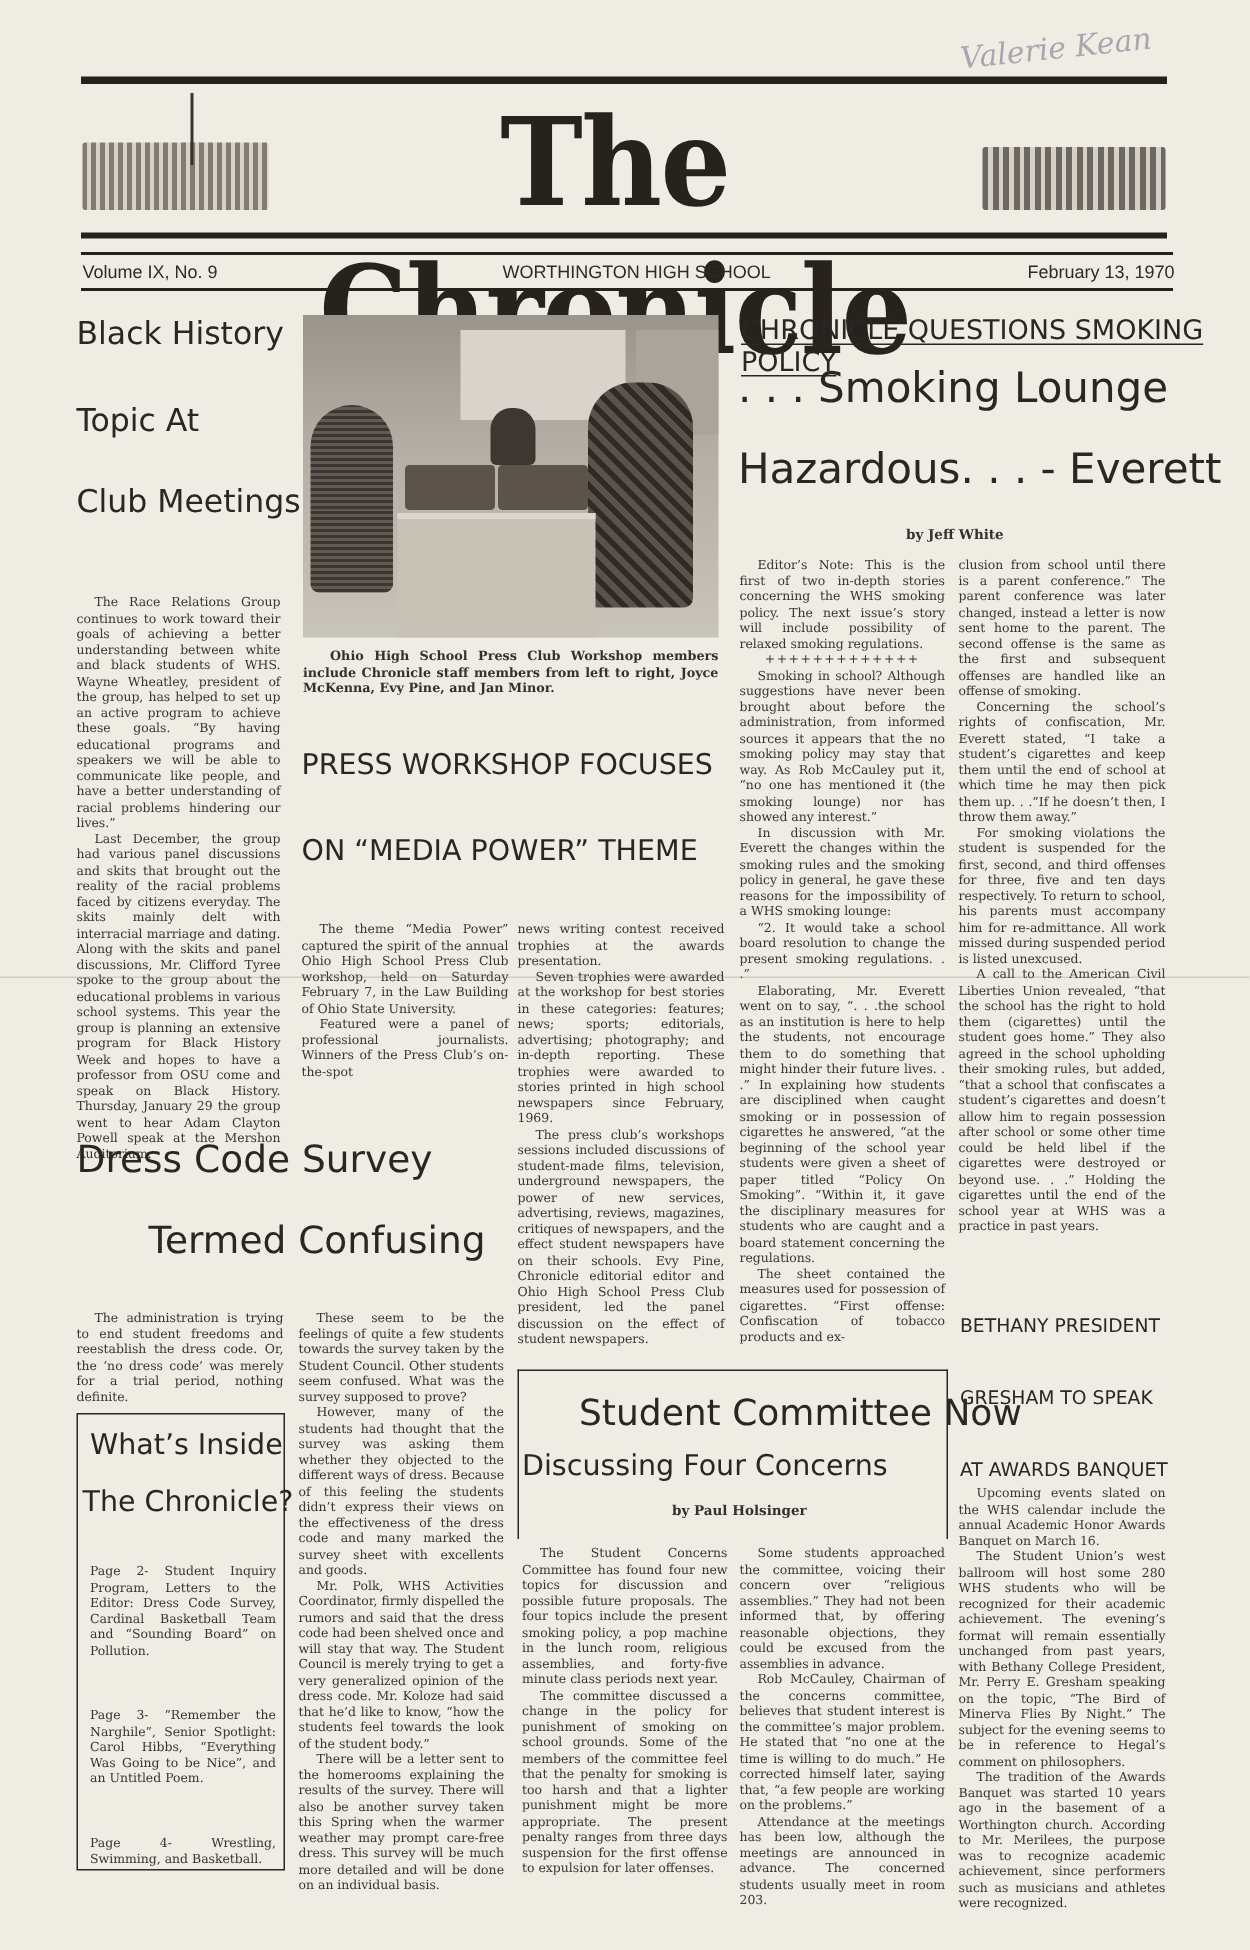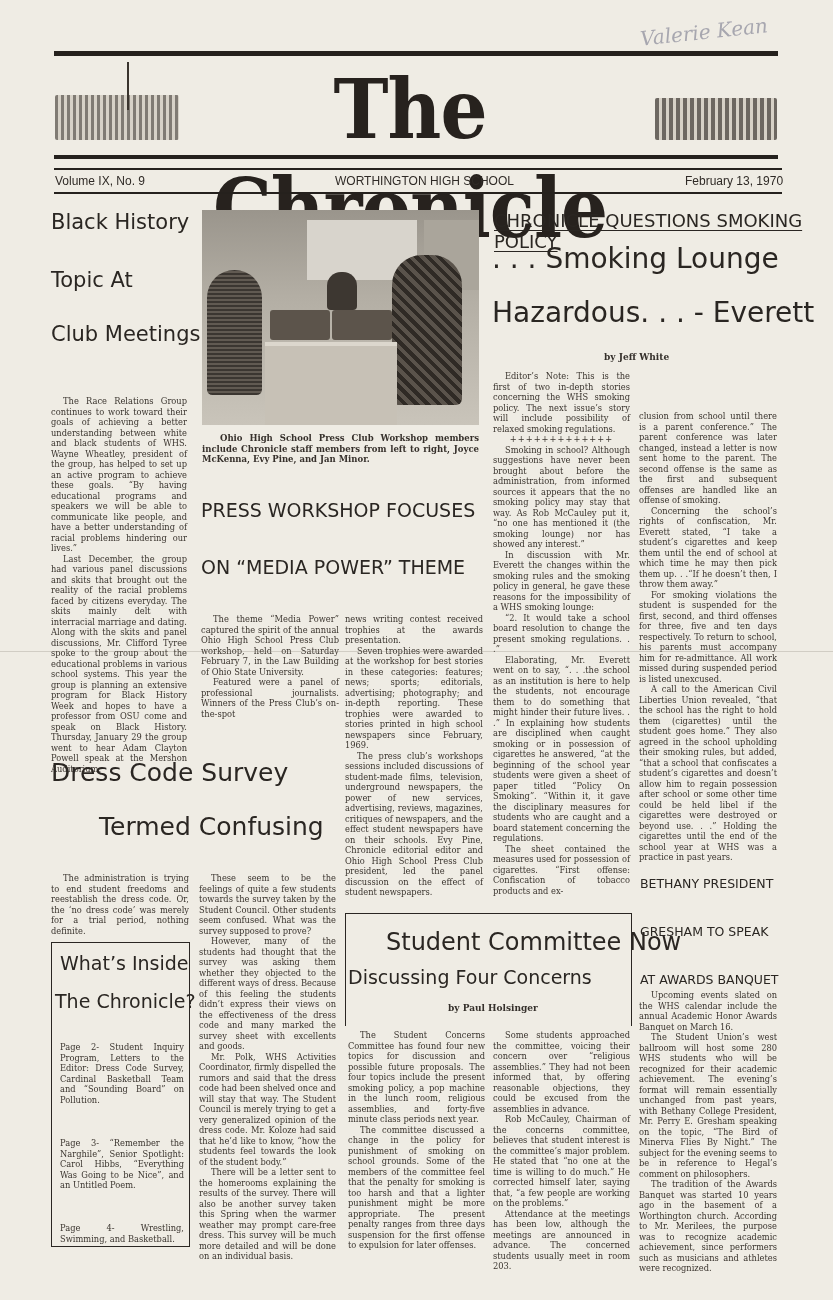--- a/index.html
+++ b/index.html
@@ -95,21 +95,21 @@
 <div class="body-col" style="left:493px;top:371px;width:137px;">
   <p>Editor’s Note: This is the first of two in-depth stories concerning the WHS smoking policy. The next issue’s story will include possibility of relaxed smoking regulations.</p>
   <p class="stars">+++++++++++++</p>
   <p>Smoking in school? Although suggestions have never been brought about before the administration, from informed sources it appears that the no smoking policy may stay that way. As Rob McCauley put it, “no one has mentioned it (the smoking lounge) nor has showed any interest.”</p>
   <p>In discussion with Mr. Everett the changes within the smoking rules and the smoking policy in general, he gave these reasons for the impossibility of a WHS smoking lounge:</p>
   <p>“2. It would take a school board resolution to change the present smoking regulations. . .”</p>
   <p>Elaborating, Mr. Everett went on to say, “. . .the school as an institution is here to help the students, not encourage them to do something that might hinder their future lives. . .” In explaining how students are disciplined when caught smoking or in possession of cigarettes he answered, “at the beginning of the school year students were given a sheet of paper titled “Policy On Smoking”. “Within it, it gave the disciplinary measures for students who are caught and a board statement concerning the regulations.</p>
   <p>The sheet contained the measures used for possession of cigarettes. “First offense: Confiscation of tobacco products and ex-</p>
 </div>
 <div class="body-col" style="left:639px;top:371px;width:138px;">
-  <p style="text-indent:0;margin-top:40px;">clusion from school until there is a parent conference.” The parent conference was later changed, instead a letter is now sent home to the parent. The second offense is the same as the first and subsequent offenses are handled like an offense of smoking.</p>
+  <p style="text-indent:0;">clusion from school until there is a parent conference.” The parent conference was later changed, instead a letter is now sent home to the parent. The second offense is the same as the first and subsequent offenses are handled like an offense of smoking.</p>
   <p>Concerning the school’s rights of confiscation, Mr. Everett stated, “I take a student’s cigarettes and keep them until the end of school at which time he may then pick them up. . .“If he doesn’t then, I throw them away.”</p>
   <p>For smoking violations the student is suspended for the first, second, and third offenses for three, five and ten days respectively. To return to school, his parents must accompany him for re-admittance. All work missed during suspended period is listed unexcused.</p>
   <p>A call to the American Civil Liberties Union revealed, “that the school has the right to hold them (cigarettes) until the student goes home.” They also agreed in the school upholding their smoking rules, but added, “that a school that confiscates a student’s cigarettes and doesn’t allow him to regain possession after school or some other time could be held libel if the cigarettes were destroyed or beyond use. . .” Holding the cigarettes until the end of the school year at WHS was a practice in past years.</p>
 </div>
 
 <h2 class="hl" style="left:51px;top:758px;font-size:25px;">Dress Code Survey</h2>
 <h2 class="hl" style="left:51px;top:812px;font-size:25px;margin-left:48px;">Termed Confusing</h2>
 <div class="body-col" style="left:51px;top:873px;width:138px;">
   <p>The administration is trying to end student freedoms and reestablish the dress code. Or, the ‘no dress code’ was merely for a trial period, nothing definite.</p>
 </div>

